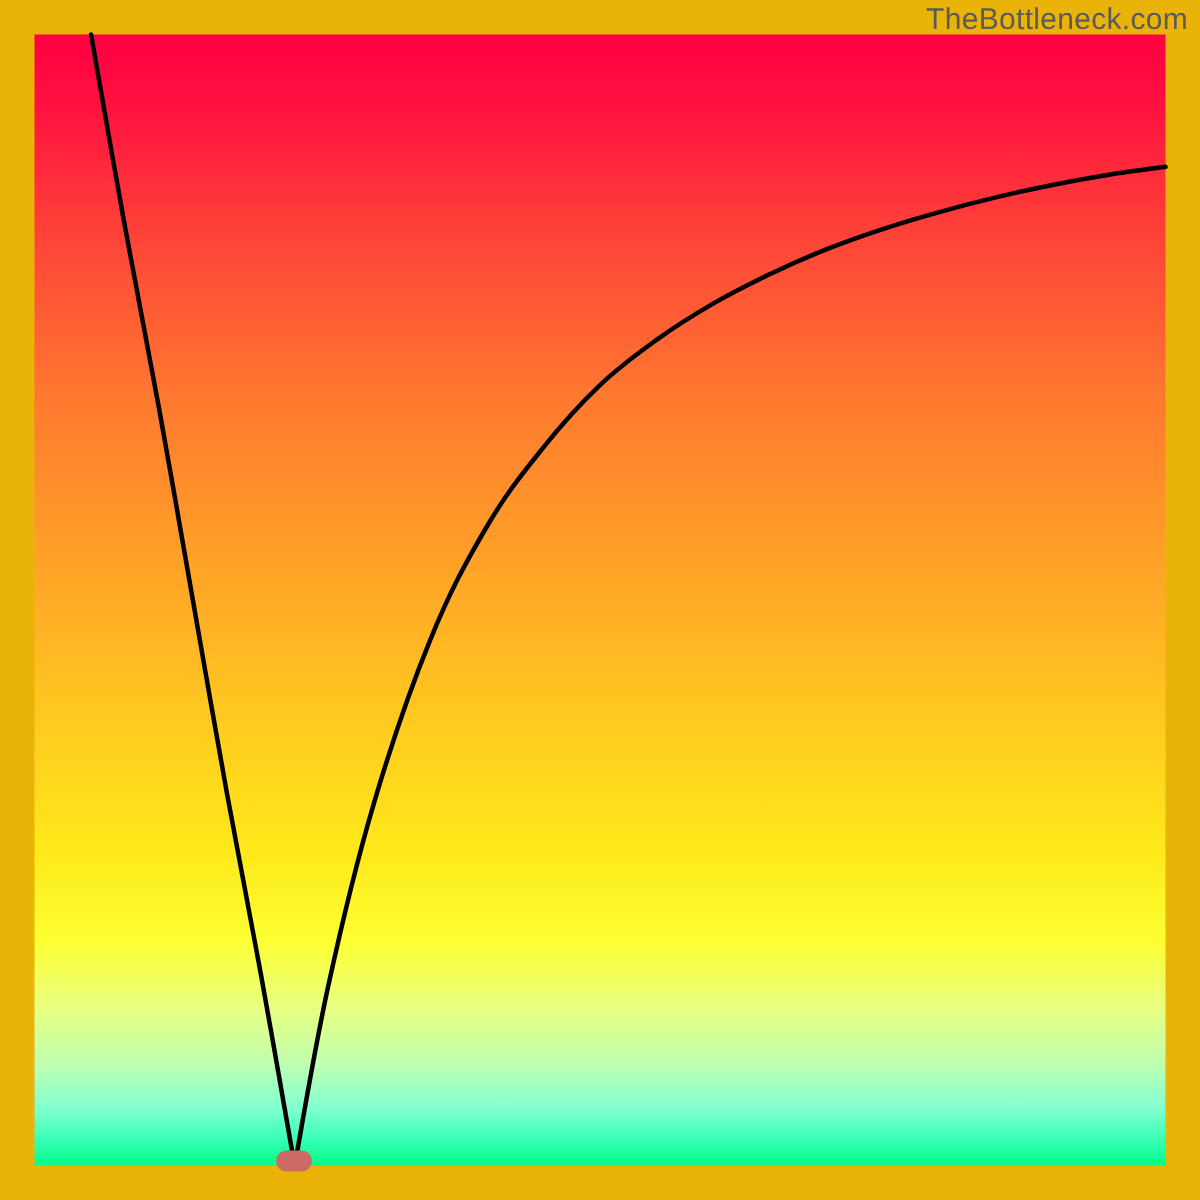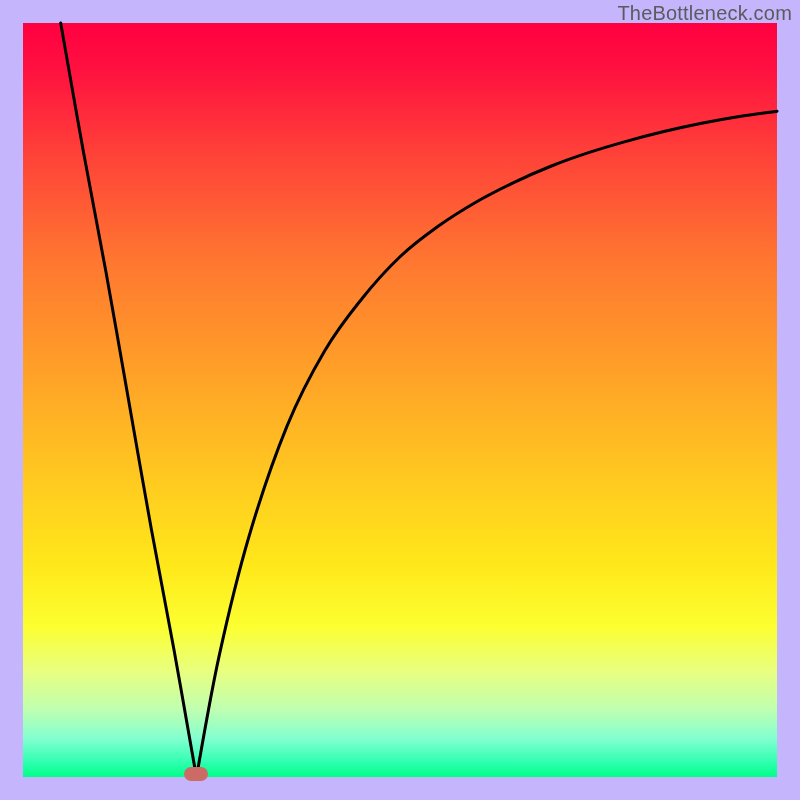--- a/index.html
+++ b/index.html
@@ -10,21 +10,21 @@
     overflow: hidden;
     background: #000;
     font-family: Arial, Helvetica, sans-serif;
   }
   .frame {
     position: absolute;
     top: 0;
     left: 0;
     width: 800px;
     height: 800px;
-    background: #c4b5fd;
+    background: #eab308;
   }
   .plot-area {
     position: absolute;
     top: 23px;
     left: 23px;
     width: 754px;
     height: 754px;
     background: linear-gradient(
       to bottom,
       #ff0040 0%,

